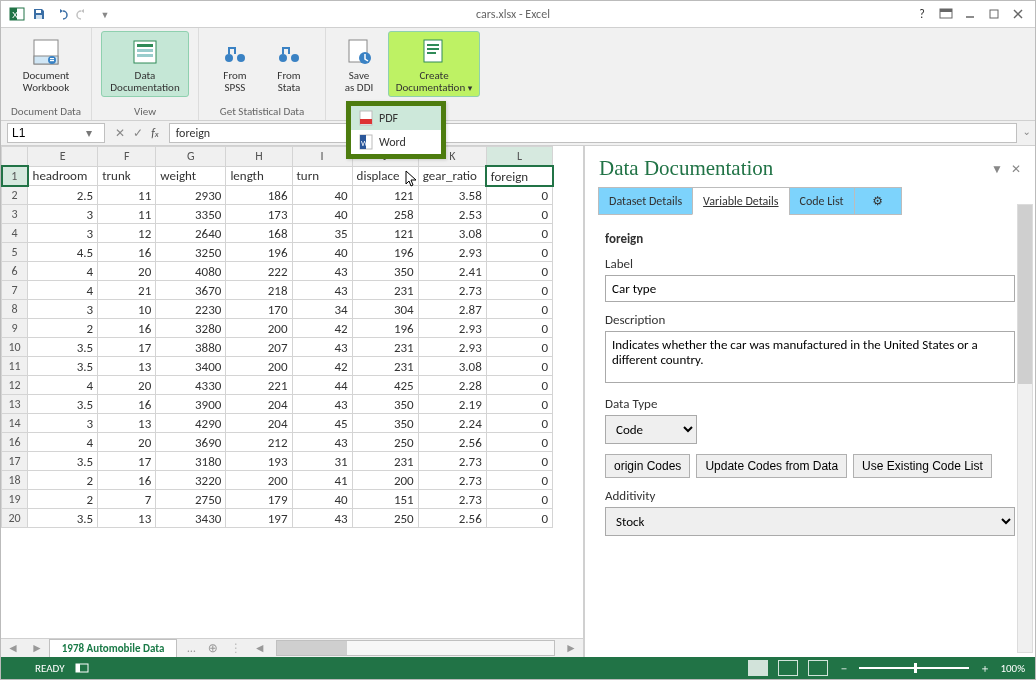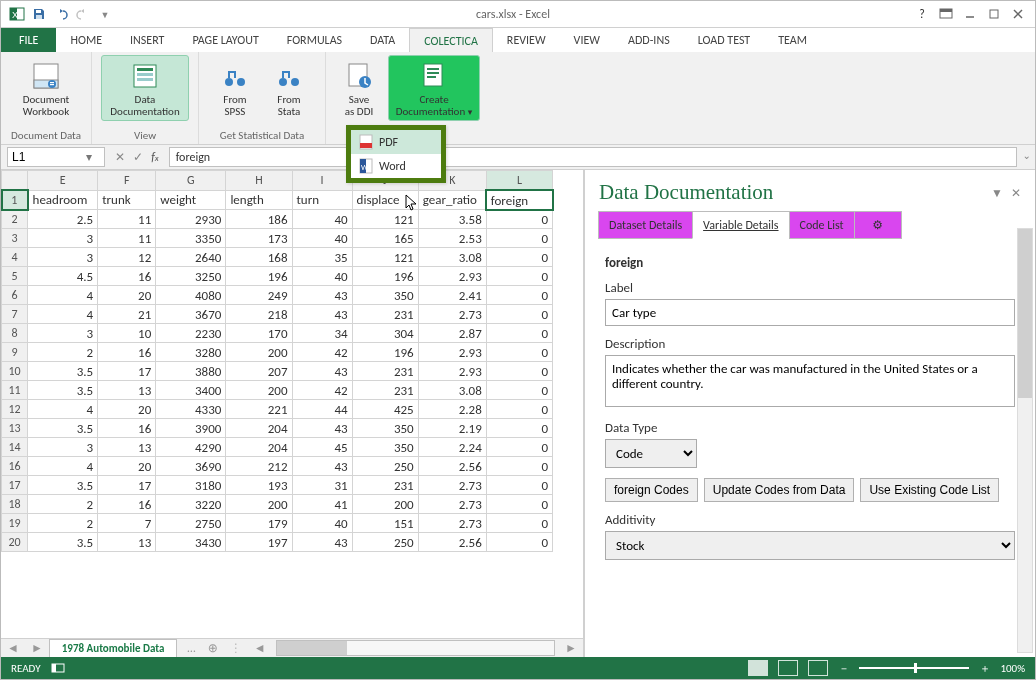--- a/index.html
+++ b/index.html
@@ -15,21 +15,21 @@
 .ribbon-tabs{height:24px;background:#fff;display:flex;align-items:stretch;padding-left:0;}
 .rtab{padding:0 14px;display:flex;align-items:center;font-size:12px;color:#444;cursor:pointer;}
 .rtab.file{background:#217346;color:#fff;padding:0 18px;}
 .rtab.active{color:#217346;border:1px solid #d0d0d0;border-bottom:none;background:#f1f1f1;}
 .ribbon{height:92px;background:#f1f1f1;border-bottom:1px solid #d0d0d0;display:flex;align-items:stretch;position:relative;}
 .rgroup{padding:3px 8px 0 8px;display:flex;flex-direction:column;align-items:center;border-right:1px solid #dcdcdc;}
 .rgroup .btns{display:flex;gap:4px;}
 .bigbtn{width:60px;text-align:center;display:flex;flex-direction:column;align-items:center;padding:4px 2px 2px 2px;border:1px solid transparent;border-radius:3px;font-size:11px;line-height:12px;cursor:pointer;}
 .bigbtn .ic{width:32px;height:32px;margin-bottom:2px;}
 .bigbtn.active{background:#c5e7d6;border-color:#8fd0af;}
-.bigbtn.drop{background:#22c55e;border-color:#8fd0af;width:86px;}
+.bigbtn.drop{background:#bef264;border-color:#8fd0af;width:86px;}
 .grouplabel{font-size:11px;color:#666;margin-top:auto;padding-bottom:2px;}
 
 .dropmenu{position:absolute;left:345px;top:73px;background:#fff;border:5px solid #4d7c0f;width:90px;box-shadow:1px 1px 3px rgba(0,0,0,0.15);z-index:5;}
 .dropmenu .di{display:flex;align-items:center;gap:6px;padding:4px 8px;font-size:12px;cursor:pointer;}
 .dropmenu .di.hl{background:#cde8da;}
 .cursor-arrow{position:absolute;left:404px;top:142px;z-index:6;width:14px;height:18px;}
 
 .namebox-row{height:24px;background:#f1f1f1;border-bottom:1px solid #d0d0d0;display:flex;align-items:center;position:relative;}
 .namebox{width:96px;height:18px;background:#fff;border:1px solid #c0c0c0;margin-left:6px;display:flex;align-items:center;}
 .namebox input{border:none;outline:none;width:68px;font-size:12px;padding-left:4px;}
@@ -55,36 +55,36 @@
 .sheettab{height:18px;padding:0 12px;display:flex;align-items:center;background:#fff;border:1px solid #c0c0c0;border-bottom:none;color:#1a7a47;font-weight:bold;font-size:11px;margin-right:4px;}
 .hscroll .navtri{padding:0 6px;color:#999;}
 .hscroll .track{flex:1;height:14px;border:1px solid #c0c0c0;background:#f7f7f7;position:relative;margin:0 4px;}
 .hscroll .thumb{position:absolute;left:0;top:0;width:70px;height:100%;background:#cfcfcf;}
 
 .pane{width:450px;background:#fff;display:flex;flex-direction:column;overflow:hidden;}
 .pane-head{display:flex;align-items:center;padding:10px 14px 6px 14px;}
 .pane-head h2{margin:0;flex:1;font-size:21px;font-weight:normal;color:#217346;font-family:"Segoe UI Light","Segoe UI";}
 .pane-head .pclose{color:#888;font-size:12px;margin-left:8px;}
 .subtabs{display:flex;align-items:center;gap:0;padding:0 14px;}
-.subtabs .stab{padding:6px 10px;border:1px solid #bcbcbc;font-size:12px;background:#d946ef;cursor:pointer;margin-left:-1px;}
+.subtabs .stab{padding:6px 10px;border:1px solid #bcbcbc;font-size:12px;background:#7dd3fc;cursor:pointer;margin-left:-1px;}
 .subtabs .stab.active{background:#fff;border-bottom:1px solid #fff;text-decoration:underline;}
 .subtabs .gear{width:26px;text-align:center;}
 .pane-body{padding:12px 20px 10px 20px;font-size:13px;overflow:hidden;position:relative;}
 .pane-body h3{font-size:13px;margin:4px 0 10px 0;}
 .pane-body label{display:block;margin:10px 0 4px 0;font-size:13px;}
 .tinput{width:100%;box-sizing:border-box;border:1px solid #aaa;padding:5px 6px;font-size:13px;font-family:inherit;}
 textarea.tinput{height:52px;resize:none;}
 select.tinput{width:92px;}
 .buttonsrow{display:flex;gap:6px;margin-top:10px;}
 .buttonsrow button{background:#efefef;border:1px solid #b0b0b0;padding:4px 8px;font-size:12px;cursor:pointer;}
 .vscroll{position:absolute;right:2px;top:58px;bottom:4px;width:14px;background:#f0f0f0;border:1px solid #dcdcdc;}
 .vscroll .vthumb{position:absolute;top:0;left:0;right:0;height:40%;background:#cfcfcf;}
 
 .statusbar{height:22px;background:#217346;color:#fff;display:flex;align-items:center;font-size:11px;}
-.statusbar .sleft{padding-left:10px;display:flex;gap:10px;align-items:center;}
+.statusbar .sleft{padding-left:10px;display:flex;gap:10px;align-items:center;margin-left:24px;}
 .statusbar .sright{margin-left:auto;display:flex;align-items:center;gap:10px;padding-right:10px;}
 .viewbtn{width:18px;height:14px;border:1px solid #fff;opacity:0.8;}
 .slider{width:110px;height:2px;background:#fff;position:relative;}
 .slider .knob{position:absolute;left:50%;top:-4px;width:3px;height:10px;background:#fff;}
 svg{display:block;}
 </style>
 </head>
 <body>
 
 <div class="window">
@@ -140,34 +140,20 @@
       </span>
       <span class="tb-btn">
         <svg width="12" height="12">
             <line x1="2" y1="2" x2="10" y2="10" stroke="#666" stroke-width="1.5"></line>
             <line x1="10" y1="2" x2="2" y2="10" stroke="#666" stroke-width="1.5"></line>
           </svg>
       </span>
     </div>
   </div>
 
-  <div class="ribbon-tabs">
-    <div class="rtab file">FILE</div>
-    <div class="rtab">HOME</div>
-    <div class="rtab">INSERT</div>
-    <div class="rtab">PAGE LAYOUT</div>
-    <div class="rtab">FORMULAS</div>
-    <div class="rtab">DATA</div>
-    <div class="rtab active">COLECTICA</div>
-    <div class="rtab">REVIEW</div>
-    <div class="rtab">VIEW</div>
-    <div class="rtab">ADD-INS</div>
-    <div class="rtab">LOAD TEST</div>
-    <div class="rtab">TEAM</div>
-  </div>
 
   <div class="ribbon">
     <div class="rgroup" style="width:74px;">
       <div class="btns">
         <div class="bigbtn">
           <span class="ic">
               <svg width="32" height="32">
                 <rect x="4" y="4" width="24" height="24" fill="#fff" stroke="#888"></rect>
                 <rect x="4" y="20" width="24" height="8" fill="#d0e6f5" stroke="#888"></rect>
                 <circle cx="22" cy="24" r="4" fill="#3a82c4"></circle>
@@ -349,21 +335,21 @@
                 <td>3.58</td>
                 <td>0</td>
               </tr>
               <tr>
                 <td class="rowhead">3</td>
                 <td>3</td>
                 <td>11</td>
                 <td>3350</td>
                 <td>173</td>
                 <td>40</td>
-                <td>165</td>
+                <td>258</td>
                 <td>2.53</td>
                 <td>0</td>
               </tr>
               <tr>
                 <td class="rowhead">4</td>
                 <td>3</td>
                 <td>12</td>
                 <td>2640</td>
                 <td>168</td>
                 <td>35</td>
@@ -380,21 +366,21 @@
                 <td>40</td>
                 <td>196</td>
                 <td>2.93</td>
                 <td>0</td>
               </tr>
               <tr>
                 <td class="rowhead">6</td>
                 <td>4</td>
                 <td>20</td>
                 <td>4080</td>
-                <td>249</td>
+                <td>222</td>
                 <td>43</td>
                 <td>350</td>
                 <td>2.41</td>
                 <td>0</td>
               </tr>
               <tr>
                 <td class="rowhead">7</td>
                 <td>4</td>
                 <td>21</td>
                 <td>3670</td>
@@ -574,21 +560,21 @@
 
         <label>Description</label>
         <textarea class="tinput" style="">Indicates whether the car was manufactured in the United States or a different country.</textarea>
 
         <label>Data Type</label>
         <select class="tinput">
           <option>Code</option>
         </select>
 
         <div class="buttonsrow">
-          <button>foreign Codes</button>
+          <button>origin Codes</button>
           <button>Update Codes from Data</button>
           <button>Use Existing Code List</button>
         </div>
 
         <label>Additivity</label>
         <select class="tinput" style="width:100%;">
           <option>Stock</option>
         </select>
       </div>
       <div class="vscroll">

